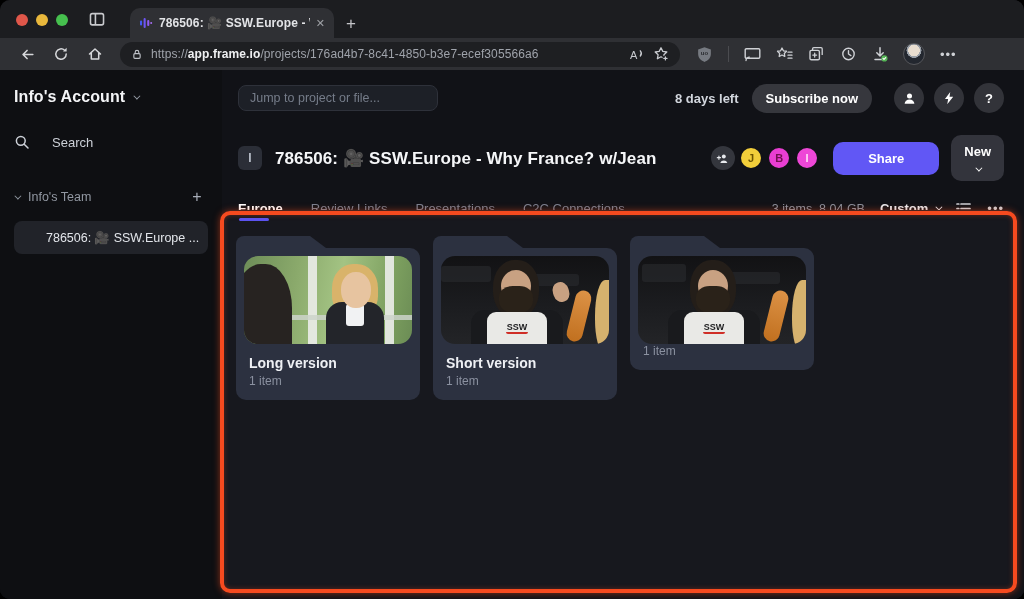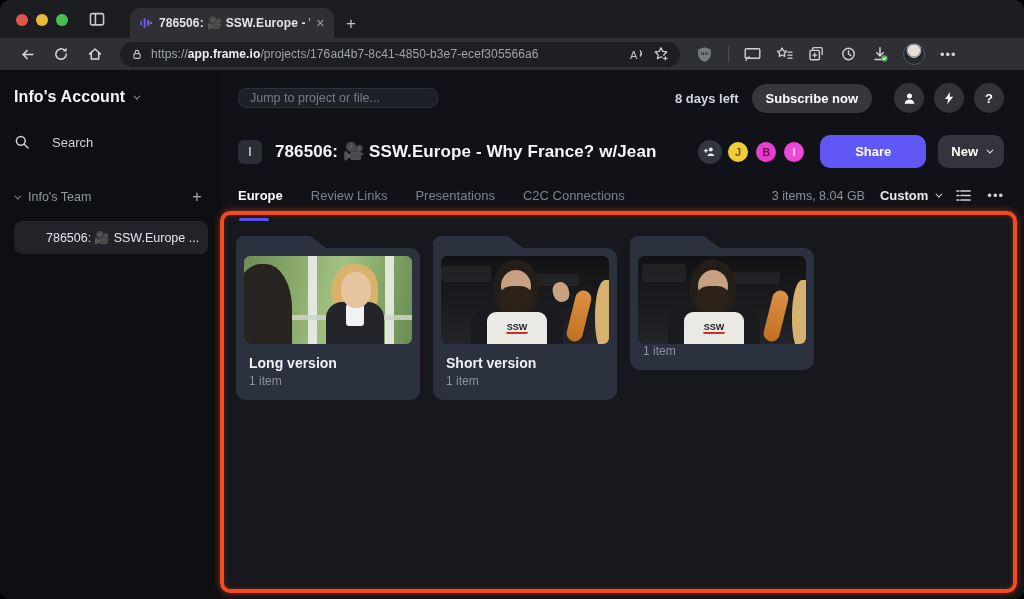--- a/index.html
+++ b/index.html
@@ -37,49 +37,49 @@
 
   .sidebar { width:222px; background:#0e0f12; padding:18px 14px 0; flex-shrink:0; }
   .account-row { display:flex; align-items:center; gap:8px; color:#f3f4f6; font-size:16px; font-weight:700; letter-spacing:.1px; }
   .search-row { margin-top:28px; display:flex; align-items:center; gap:22px; color:#ccd0d7; font-size:13px; }
   .team-row { margin-top:36px; display:flex; align-items:center; gap:9px; color:#9298a2; font-size:12.5px; }
   .team-add { margin-left:auto; color:#a7adb8; font-size:16px; font-weight:400; width:22px; height:22px; display:flex; align-items:center; justify-content:center; border-radius:50%; }
   .proj-item { margin-top:13px; background:#212329; border-radius:8px; padding:9px 10px 9px 32px; color:#e2e5ea; font-size:12.5px; white-space:nowrap; overflow:hidden; }
 
   .main { flex:1; position:relative; background:#111217; }
   .main-top { display:flex; align-items:center; padding:13px 20px 10px 16px; }
-  .jump-box { width:200px; height:20px; background:#1d2027; border:1px solid #2e313a; border-radius:8px; display:flex; align-items:center; padding:0 11px; color:#757c89; font-size:12.5px; }
+  .jump-box { width:200px; height:26px; background:#1d2027; border:1px solid #2e313a; border-radius:8px; display:flex; align-items:center; padding:0 11px; color:#757c89; font-size:12.5px; }
   .spacer { flex:1; }
   .days-left { color:#d2d6dd; font-size:13px; font-weight:600; margin-right:13px; }
   .subscribe-btn { background:#36373d; color:#fff; font-weight:700; font-size:13px; border-radius:16px; padding:7px 14px; margin-right:12px; }
   .circle-btn { width:30px; height:30px; border-radius:50%; background:#323339; display:flex; align-items:center; justify-content:center; margin-left:10px; color:#fff; font-weight:700; font-size:13px; }
 
   .proj-header { display:flex; align-items:center; padding:12px 20px 14px 16px; }
   .pbadge { width:24px; height:24px; border-radius:6px; background:#2b2e37; color:#b8bec9; font-weight:700; font-size:12px; display:flex; align-items:center; justify-content:center; margin-right:13px; }
   .ptitle { font-size:17px; font-weight:600; color:#f5f6f8; letter-spacing:.1px; }
   .addp { width:24px; height:24px; border-radius:50%; background:#34363d; display:flex; align-items:center; justify-content:center; }
   .avatar { width:24px; height:24px; border-radius:50%; display:flex; align-items:center; justify-content:center; font-size:11px; font-weight:700; margin-left:4px; border:2px solid #111217; }
   .share-btn { margin-left:14px; background:#6157f5; color:#fff; font-size:13px; font-weight:700; border-radius:10px; padding:9px 35px; }
-  .new-btn { margin-left:12px; background:#33343c; color:#fff; font-size:13px; font-weight:700; border-radius:10px; padding:9px 13px; display:flex; align-items:center; gap:8px; }
+  .new-btn { margin-left:12px; background:#33343c; color:#fff; font-size:13px; font-weight:700; border-radius:10px; padding:9px 13px; display:flex; align-items:center; gap:8px;flex-direction:column; }
 
   .tabs-row { display:flex; align-items:center; padding:6px 20px 0 16px; gap:28px; font-size:13px; }
   .ptab { color:#7a8090; }
   .ptab.active { color:#fff; font-weight:700; }
   .tabs-right { margin-left:auto; display:flex; align-items:center; gap:15px;justify-content:space-between; }
   .items-summary { color:#8a909c; font-size:12.5px; }
   .custom-dd { color:#e8eaee; font-size:13px; font-weight:600; display:flex; align-items:center; gap:7px; }
 
   .media-panel { position:absolute; left:2px; right:8px; top:140px; bottom:7px; background:#17181e; border-radius:8px; }
   .tab-indicator { width:30px; height:3px; border-radius:2px; margin:8px 0 0 15px; }
   .cards { display:flex; gap:13px; padding:15px 12px 0; }
   .card { width:184px; position:relative; }
   .ftab { height:12px; width:74px; background:#2c3140; border-radius:8px 0 0 0; position:relative; }
   .ftab::after { content:''; position:absolute; left:74px; top:0; width:0; height:0; border-bottom:12px solid #2c3140; border-right:16px solid transparent; }
   .cbody { background:#2c3140; border-radius:0 10px 10px 10px; padding:8px 8px 12px; }
-  .thumb { height:88px; border-radius:6px; position:relative; overflow:hidden; }
+  .thumb { height:88px; border-radius:14px; position:relative; overflow:hidden; }
   .card-title { margin:11px 5px 3px; font-size:14px; font-weight:700; color:#eef0f4; }
   .card-count { margin:0 5px; font-size:12px; color:#8b91a0; }
 
   
   .thumb.outdoor { background:linear-gradient(100deg,#6d8d58,#8aa96b 30%,#a3c383 55%,#7b9e5e 85%,#6b8c55); }
   .t-frame { position:absolute; top:0; bottom:0; width:9px; background:#e9ece7; opacity:.92; }
   .t-rail { position:absolute; left:0; right:0; height:5px; background:#cdd3ca; opacity:.85; }
   .t-manback { position:absolute; left:-12px; top:8px; width:60px; height:100px; background:#272321; border-radius:48% 44% 0 0; }
   .t-woman-body { position:absolute; right:28px; bottom:-6px; width:58px; height:48px; background:#23252a; border-radius:16px 16px 0 0; }
   .t-woman-collar { position:absolute; right:48px; bottom:18px; width:18px; height:22px; background:#f1f2f3; border-radius:3px; }

